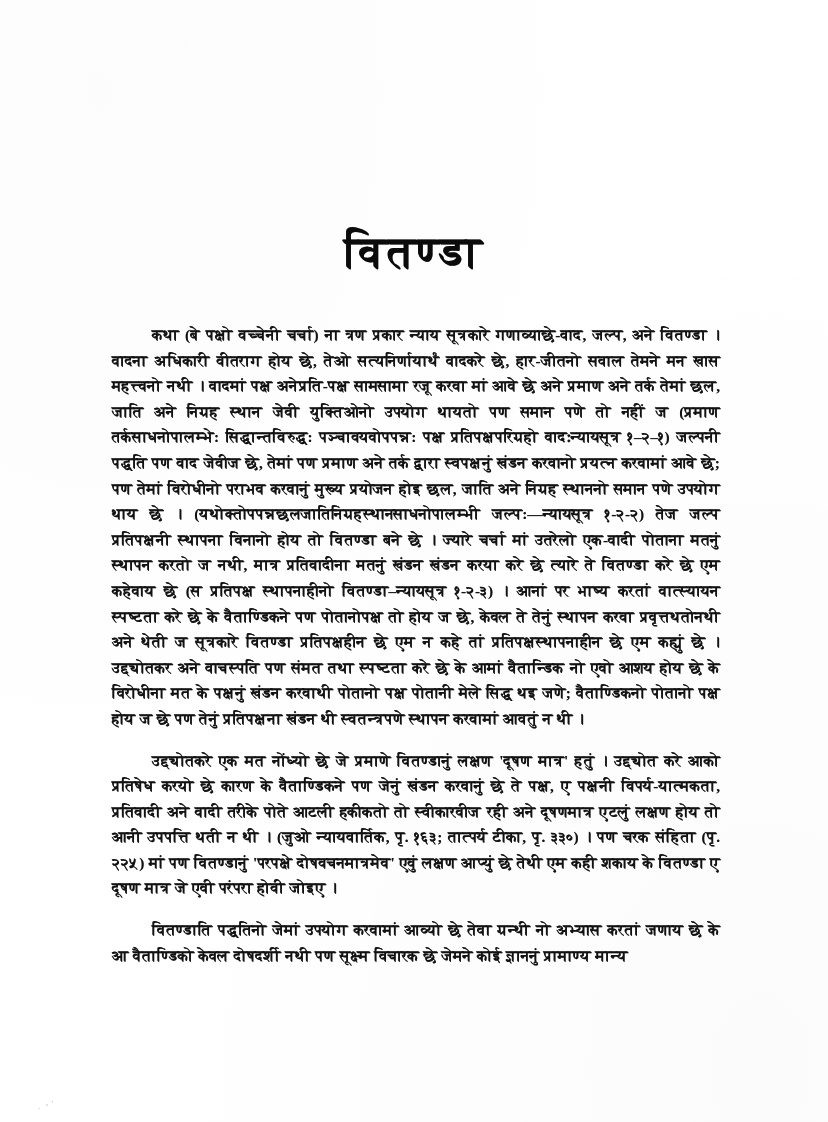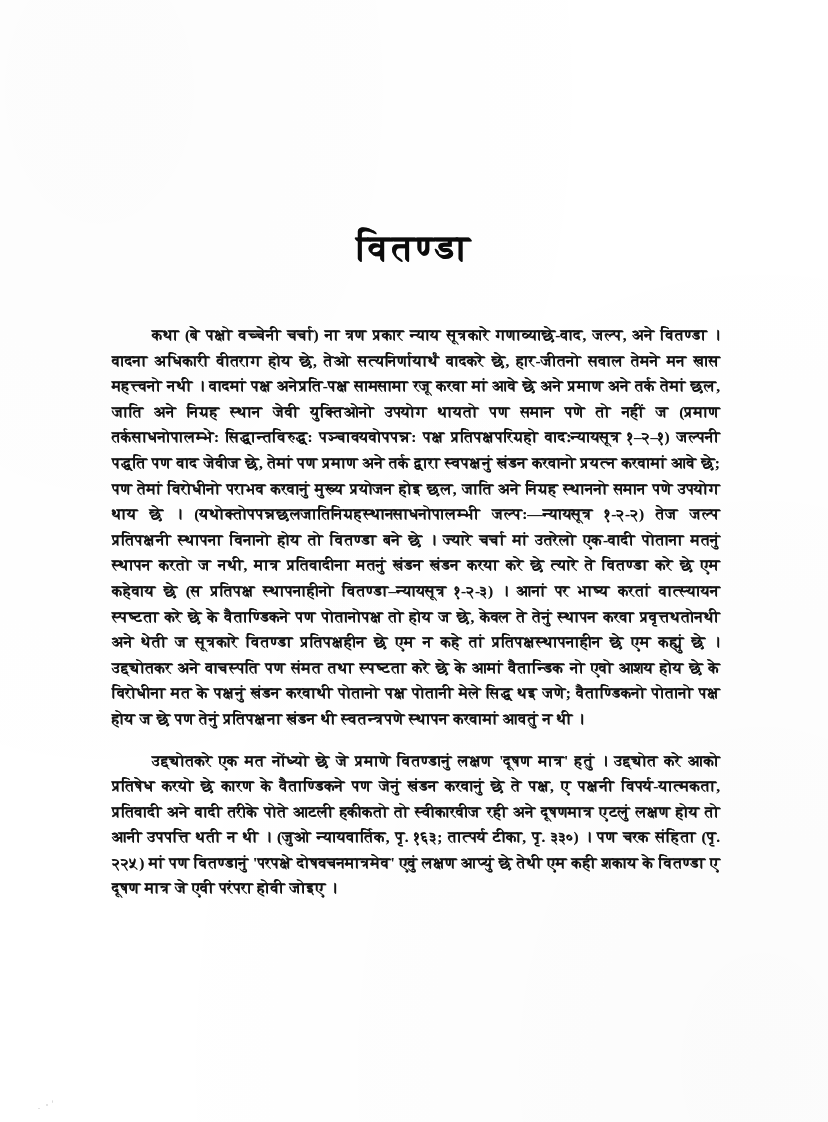--- a/index.html
+++ b/index.html
@@ -44,21 +44,21 @@
     left: 0;
     top: 228px;
     width: 828px;
     text-align: center;
   }
 
   .doc-title {
     display: inline-block;
     margin: 0;
     font-family: "Liberation Serif", "DejaVu Serif", serif;
-    font-size: 36px;
+    font-size: 44px;
     line-height: 1.12;
     font-weight: 700;
     letter-spacing: 1.5px;
     color: #0b0b0b;
     text-shadow: 0 0 0.6px rgba(0,0,0,0.55);
   }
 
   
   .body-block {
     position: absolute;
@@ -101,20 +101,21 @@
 <div class="page">
   <div class="content">
 
     <div class="title-block">
       <h1 class="doc-title">वितण्डा</h1>
     </div>
 
     <div class="body-block">
       <p class="para indent">कथा (बे पक्षो वच्चेनी चर्चा) ना त्रण प्रकार न्याय सूत्रकारे गणाव्याछे-वाद, जल्प, अने वितण्डा । वादना अधिकारी वीतराग होय छे, तेओ सत्यनिर्णायार्थं वादकरे छे, हार-जीतनो सवाल तेमने मन खास महत्त्वनो नथी । वादमां पक्ष अनेप्रति-पक्ष सामसामा रजू करवा मां आवे छे अने प्रमाण अने तर्क तेमां छल, जाति अने निग्रह स्थान जेवी युक्तिओनो उपयोग थायतो पण समान पणे तो नहीं ज (प्रमाण तर्कसाधनोपालम्भे: सिद्धान्तविरुद्ध: पञ्चावयवोपपन्न: पक्ष प्रतिपक्षपरिग्रहो वादःन्यायसूत्र १–२–१) जल्पनी पद्धति पण वाद जेवीज छे, तेमां पण प्रमाण अने तर्क द्वारा स्वपक्षनुं खंडन करवानो प्रयत्न करवामां आवे छे; पण तेमां विरोधीनो पराभव करवानुं मुख्य प्रयोजन होइ छल, जाति अने निग्रह स्थाननो समान पणे उपयोग थाय छे । (यथोक्तोपपन्नछलजातिनिग्रहस्थानसाधनोपालम्भी जल्प:—न्यायसूत्र १-२-२) तेज जल्प प्रतिपक्षनी स्थापना विनानो होय तो वितण्डा बने छे । ज्यारे चर्चा मां उतरेलो एक-वादी पोताना मतनुं स्थापन करतो ज नथी, मात्र प्रतिवादीना मतनुं खंडन खंडन करया करे छे त्यारे ते वितण्डा करे छे एम कहेवाय छे (स प्रतिपक्ष स्थापनाहीनो वितण्डा–न्यायसूत्र १-२-३) । आनां पर भाष्य करतां वात्स्यायन स्पष्टता करे छे के वैताण्डिकने पण पोतानोपक्ष तो होय ज छे, केवल ते तेनुं स्थापन करवा प्रवृत्तथतोनथी अने थेती ज सूत्रकारे वितण्डा प्रतिपक्षहीन छे एम न कहे तां प्रतिपक्षस्थापनाहीन छे एम कह्युं छे । उद्द्योतकर अने वाचस्पति पण संमत तथा स्पष्टता करे छे के आमां वैतान्डिक नो एवो आशय होय छे के विरोधीना मत के पक्षनुं खंडन करवाथी पोतानो पक्ष पोतानी मेले सिद्ध थइ जणे; वैताण्डिकनो पोतानो पक्ष होय ज छे पण तेनुं प्रतिपक्षना खंडन थी स्वतन्त्रपणे स्थापन करवामां आवतुं न थी ।</p>
       <p class="para indent">उद्द्योतकरे एक मत नोंध्यो छे जे प्रमाणे वितण्डानुं लक्षण 'दूषण मात्र' हतुं । उद्द्योत करे आको प्रतिषेध करयो छे कारण के वैताण्डिकने पण जेनुं खंडन करवानुं छे ते पक्ष, ए पक्षनी विपर्य-यात्मकता, प्रतिवादी अने वादी तरीके पोते आटली हकीकतो तो स्वीकारवीज रही अने दूषणमात्र एटलुं लक्षण होय तो आनी उपपत्ति थती न थी । (जुओ न्यायवार्तिक, पृ. १६३; तात्पर्य टीका, पृ. ३३०) । पण चरक संहिता (पृ. २२५) मां पण वितण्डानुं 'परपक्षे दोषवचनमात्रमेव' एवुं लक्षण आप्युं छे तेथी एम कही शकाय के वितण्डा ए दूषण मात्र जे एवी परंपरा होवी जोइए ।</p>
+      <p class="para indent">वितण्डाति पद्धतिनो जेमां उपयोग करवामां आव्यो छे तेवा ग्रन्थी नो अभ्यास करतां जणाय छे के आ वैताण्डिको केवल दोषदर्शी नथी पण सूक्ष्म विचारक छे जेमने कोई ज्ञाननुं प्रामाण्य मान्य</p>
     </div>
 
     <div class="speck" style="left:46px; top:1104px; width:2px; height:2px;"></div>
     <div class="speck" style="left:52px; top:1100px; width:1px; height:3px;"></div>
     <div class="speck" style="left:38px; top:1108px; width:2px; height:1px;"></div>
 
   </div>
 </div>
 
 </body></html>

